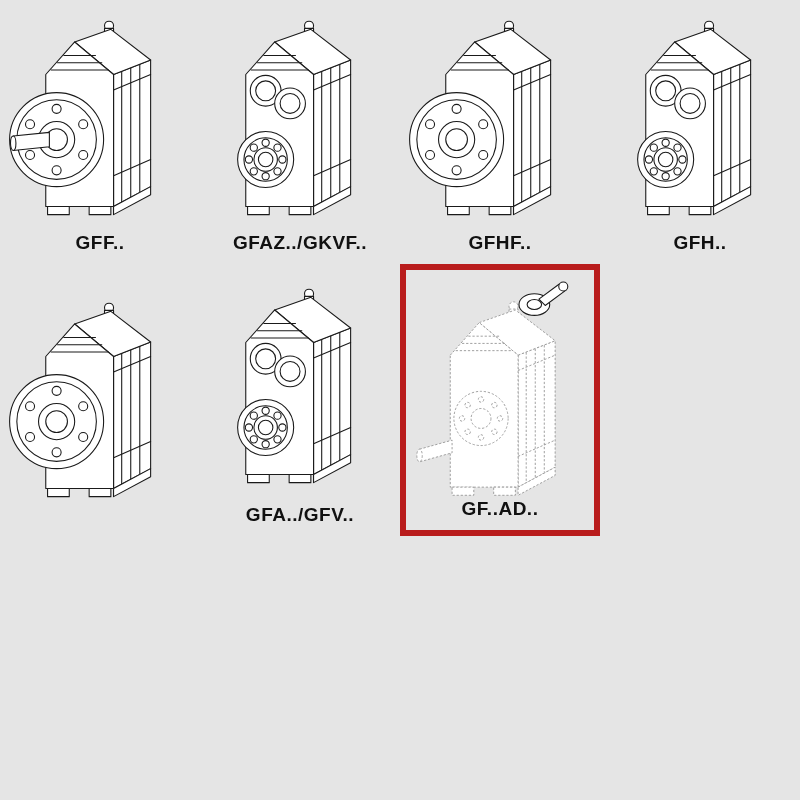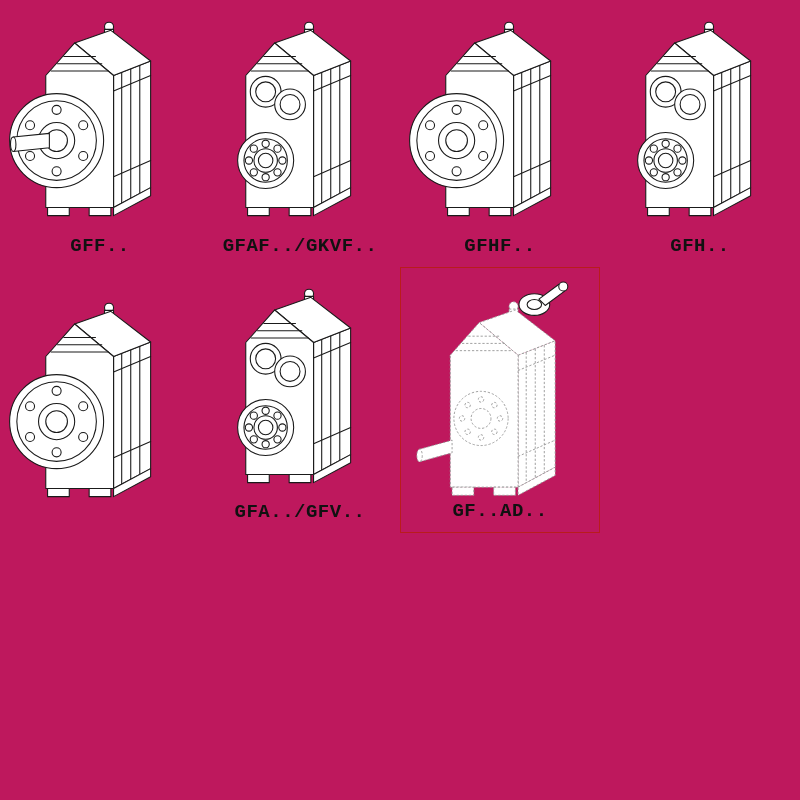--- a/index.html
+++ b/index.html
@@ -1,18 +1,18 @@
 <!DOCTYPE html>
 <html><head>
 <meta charset="utf-8">
 <style>
   html, body { margin: 0; padding: 0; background: #ffffff; }
   .sheet {
-    width: 800px; height: 800px; background: #be185d;
-    font-family: Liberation Mono, monospace;
+    width: 800px; height: 800px; background: #e5e5e5;
+    font-family: Liberation Sans, sans-serif;
     overflow: hidden;
   }
   .grid {
     display: grid;
     grid-template-columns: repeat(4, 1fr);
     grid-template-rows: repeat(3, 1fr);
     width: 100%; height: 100%;
   }
   figure.cell {
     margin: 0; padding: 2px 0 4px 0;
@@ -30,21 +30,21 @@
   .solidart { fill: #ffffff; stroke: #1a1a1a; stroke-width: 1.2;
               stroke-linejoin: round; stroke-linecap: round; }
   .dashed   { fill: #ffffff; stroke: #979797; stroke-width: 1;
               stroke-dasharray: 2.5 2; stroke-linejoin: round; }
   figcaption.label {
     flex: 0 0 auto;
     font-weight: 700; font-size: 19px; letter-spacing: 0.5px;
     color: #111; text-align: center; padding-bottom: 6px;
     white-space: nowrap;
   }
-  .cell-bordered { border: 1px solid #b91c1c; }
+  .cell-bordered { border: 6px solid #b91c1c; }
 </style>
 </head>
 <body>
 
 <svg style="position:absolute;width:0;height:0" aria-hidden="true">
   <defs>
     <g id="g-housing">
 
       <polygon points="115,78 156,62 156,202 115,224"></polygon>
 
@@ -195,21 +195,21 @@
 
     <figure class="cell">
       <div class="art">
         <svg viewBox="0 0 200 250" width="186" height="226">
           <g class="solidart">
             <use href="#g-housing"></use>
               <use href="#g-bores"></use>
           </g>
         </svg>
       </div>
-      <figcaption class="label">GFAF../GKVF..</figcaption>
+      <figcaption class="label">GFAZ../GKVF..</figcaption>
     </figure>
 
 
     <figure class="cell">
       <div class="art">
         <svg viewBox="0 0 200 250" width="186" height="226">
           <g class="solidart">
             <use href="#g-housing"></use>
               <use href="#g-flange"></use>
           </g>

